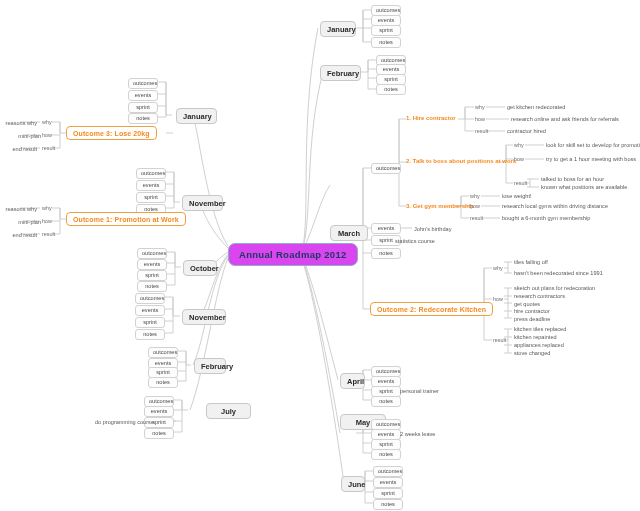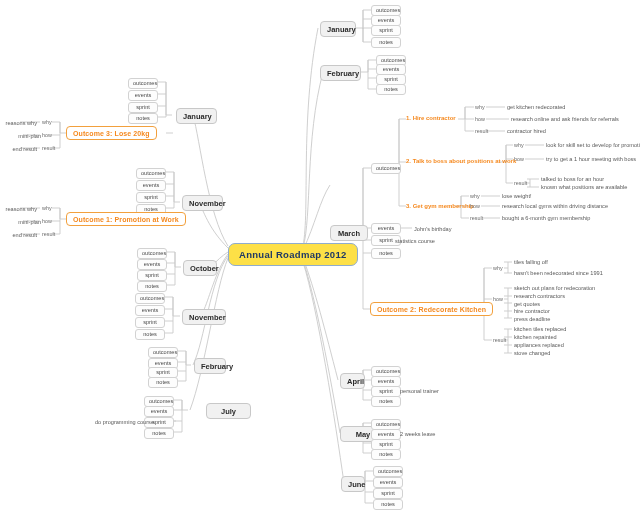--- a/index.html
+++ b/index.html
@@ -11,21 +11,21 @@
     overflow: hidden;
     position: relative;
   }
   #canvas { position:absolute; left:0; top:0; width:640px; height:511px; }
   #links { position:absolute; left:0; top:0; width:640px; height:511px; pointer-events:none; }
 
   .node { position:absolute; white-space:nowrap; }
 
   
   .central {
-    background:#fde047;
+    background:#d946ef;
     border:1px solid #8faccd;
     border-radius:7px;
     color:#1f3864;
     font-size:9.5px;
     font-weight:bold;
     letter-spacing:0.3px;
     padding:5px 10px;
     text-align:center;
   }
 
@@ -320,21 +320,21 @@
   <div class="node plain right" style="left:513px; top:341px;">appliances replaced</div>
   <div class="node plain right" style="left:513px; top:349px;">stove changed</div>
 
   <div class="node month" style="left:340px; top:373px; width:25px;">April</div>
   <div class="node leaf" style="left:371px; top:366px; width:30px;">outcomes</div>
   <div class="node leaf" style="left:371px; top:376px; width:30px;">events</div>
   <div class="node leaf" style="left:371px; top:386px; width:30px;">sprint</div>
   <div class="node leaf" style="left:371px; top:396px; width:30px;">notes</div>
   <div class="node plain right" style="left:399px; top:387px;">personal trainer</div>
 
-  <div class="node month" style="left:340px; top:426px; width:46px;">May</div>
+  <div class="node month" style="left:340px; top:414px; width:46px;">May</div>
   <div class="node leaf" style="left:371px; top:419px; width:30px;">outcomes</div>
   <div class="node leaf" style="left:371px; top:429px; width:30px;">events</div>
   <div class="node leaf" style="left:371px; top:439px; width:30px;">sprint</div>
   <div class="node leaf" style="left:371px; top:449px; width:30px;">notes</div>
   <div class="node plain right" style="left:399px; top:430px;">2 weeks leave</div>
 
   <div class="node month" style="left:341px; top:476px; width:24px;">June</div>
   <div class="node leaf" style="left:373px; top:466px; width:30px;">outcomes</div>
   <div class="node leaf" style="left:373px; top:477px; width:30px;">events</div>
   <div class="node leaf" style="left:373px; top:488px; width:30px;">sprint</div>

